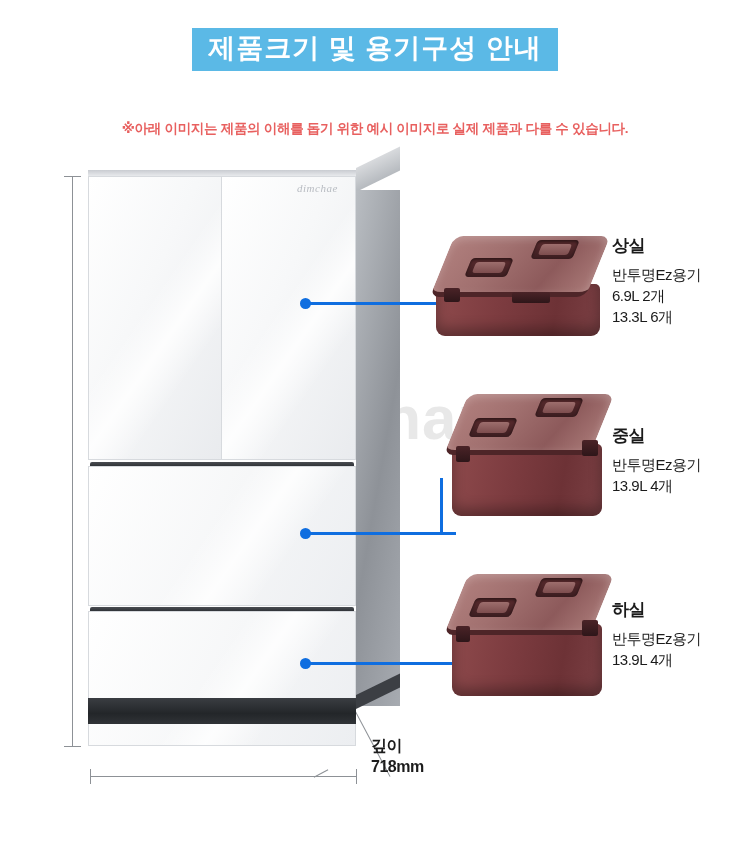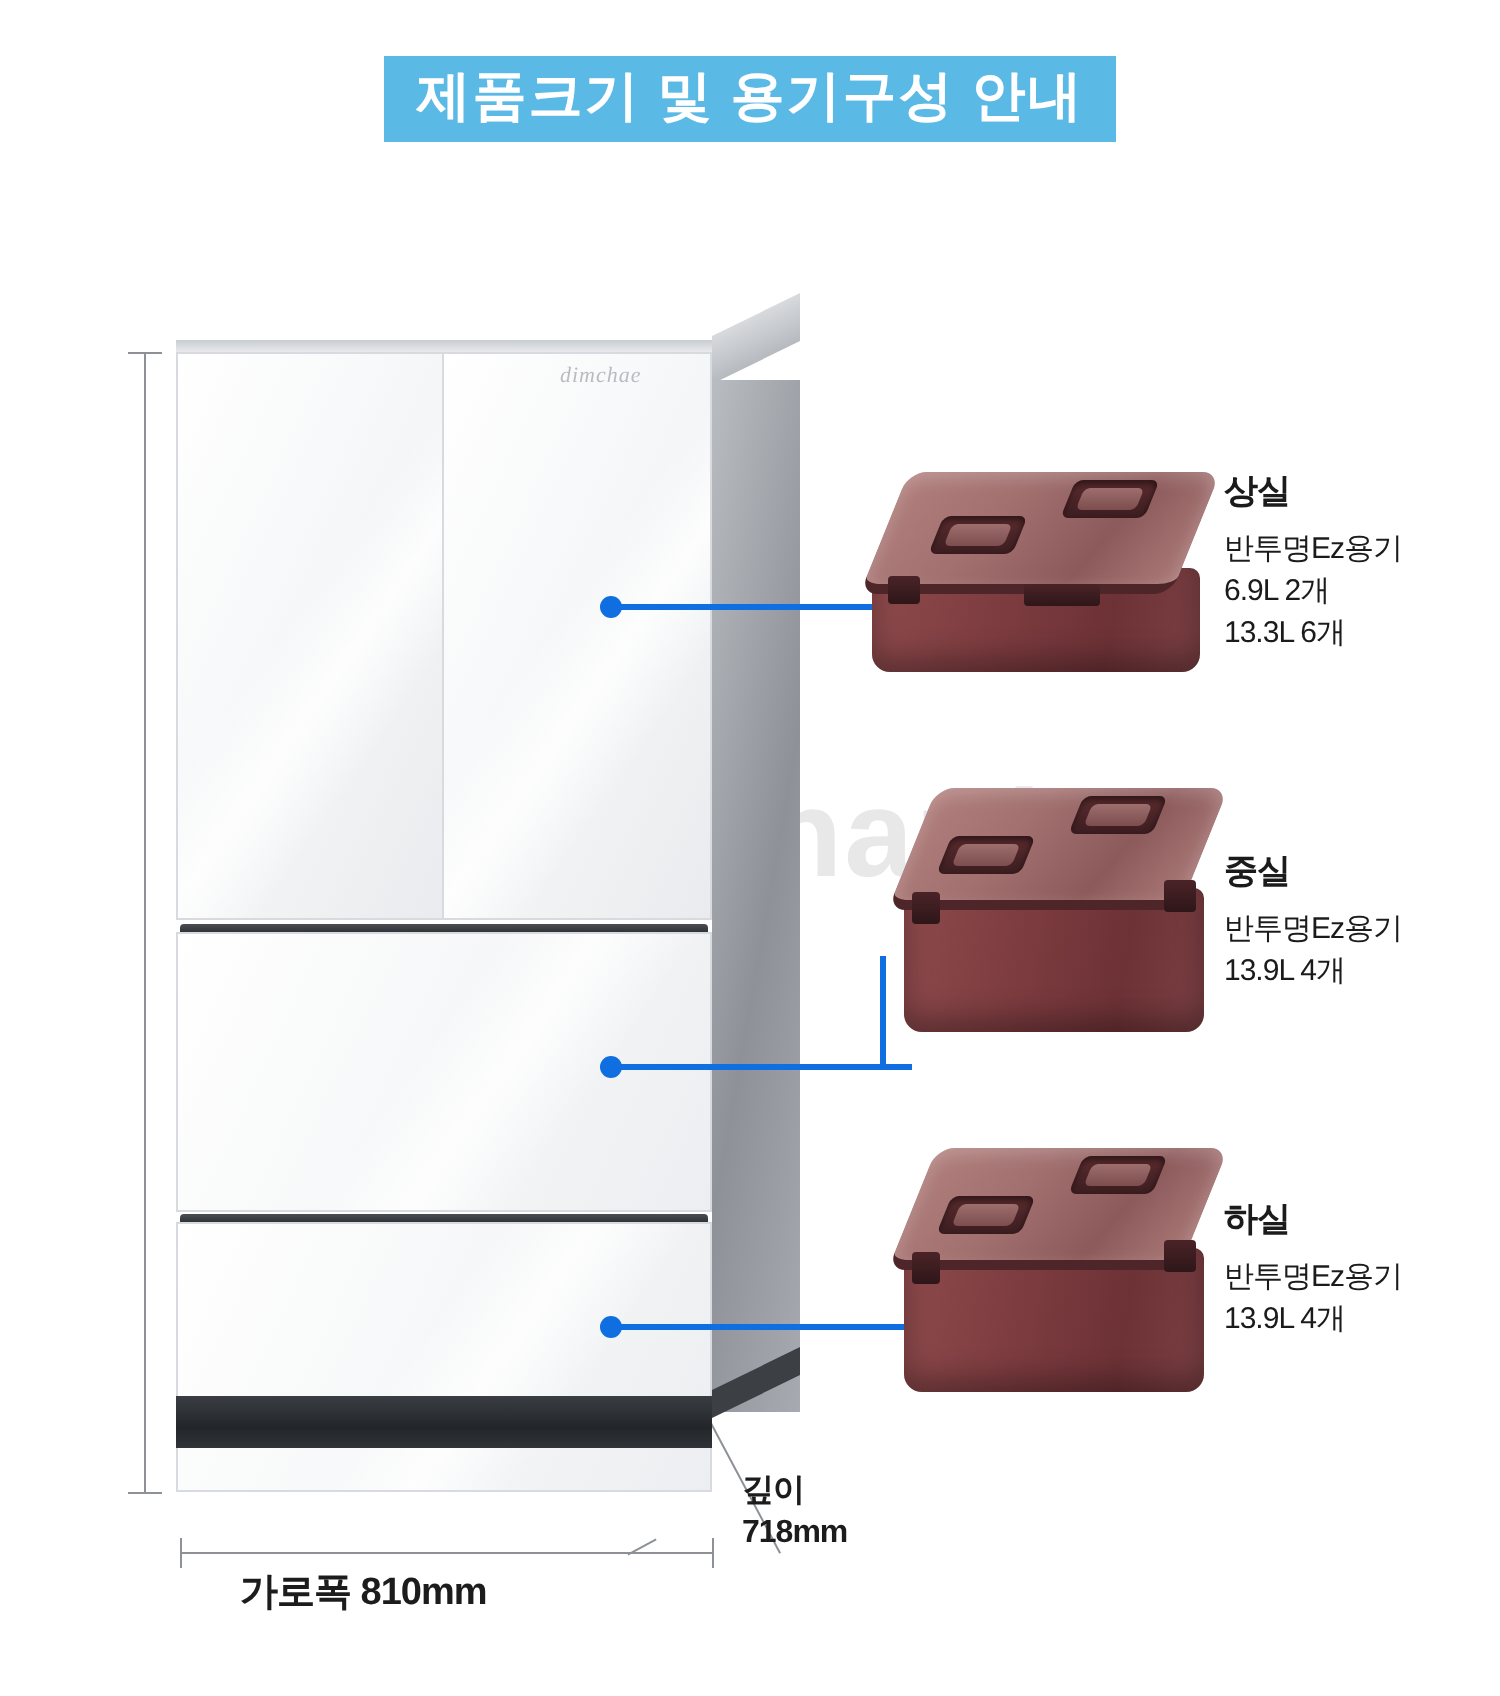--- a/index.html
+++ b/index.html
@@ -77,21 +77,21 @@
     background:linear-gradient(180deg,#4a4d52 0%,#1f2226 45%,#34373c 100%);
     border-radius:2px;
   }
   .handle-mid{top:294px;}
   .handle-low{top:439px;}
   .base{
     position:absolute;left:0;top:530px;width:268px;height:26px;
     background:linear-gradient(180deg,#3a3d42 0%,#232629 60%,#303337 100%);
   }
   .logo{
-    position:absolute;left:192px;top:14px;width:62px;height:12px;
+    position:absolute;left:209px;top:14px;width:62px;height:12px;
     font-family:"Liberation Serif",serif;font-style:italic;
     font-size:11px;color:#b8bcc2;letter-spacing:.5px;
   }
 
   
   .dimline{position:absolute;background:#8d9196;}
   .v-height{left:72px;top:176px;width:1px;height:570px;}
   .tick{position:absolute;background:#8d9196;}
   .tick-h{width:17px;height:1px;}
   .h-width{left:90px;top:776px;width:266px;height:1px;}
@@ -150,31 +150,31 @@
 </style>
 </head>
 <body>
 
 <div id="stage">
 
   <div class="title-wrap">
     <span class="title-bar">제품크기 및 용기구성 안내</span>
   </div>
 
+  <div class="disclaim">※아래 이미지는 제품의 이해를 돕기 위한 예시 이미지로 실제 제품과 다를 수 있습니다.</div>
 
   <div class="watermark">poonggnard</div>
 
   <div class="dimline v-height"></div>
   <div class="tick tick-h" style="left:64px;top:176px;"></div>
   <div class="tick tick-h" style="left:64px;top:746px;"></div>
 
   <div class="dimline h-width"></div>
   <div class="tick tick-v" style="left:90px;top:769px;"></div>
   <div class="tick tick-v" style="left:356px;top:769px;"></div>
-  <div class="dim-label lbl-width">가로폭 810mm</div>
 
   <div class="depth-line"></div>
   <div class="depth-t1"></div>
   <div class="depth-t2"></div>
   <div class="dim-label lbl-depth">
     <div>깊이</div>
     <div>718mm</div>
   </div>
 
   <div class="fridge">

